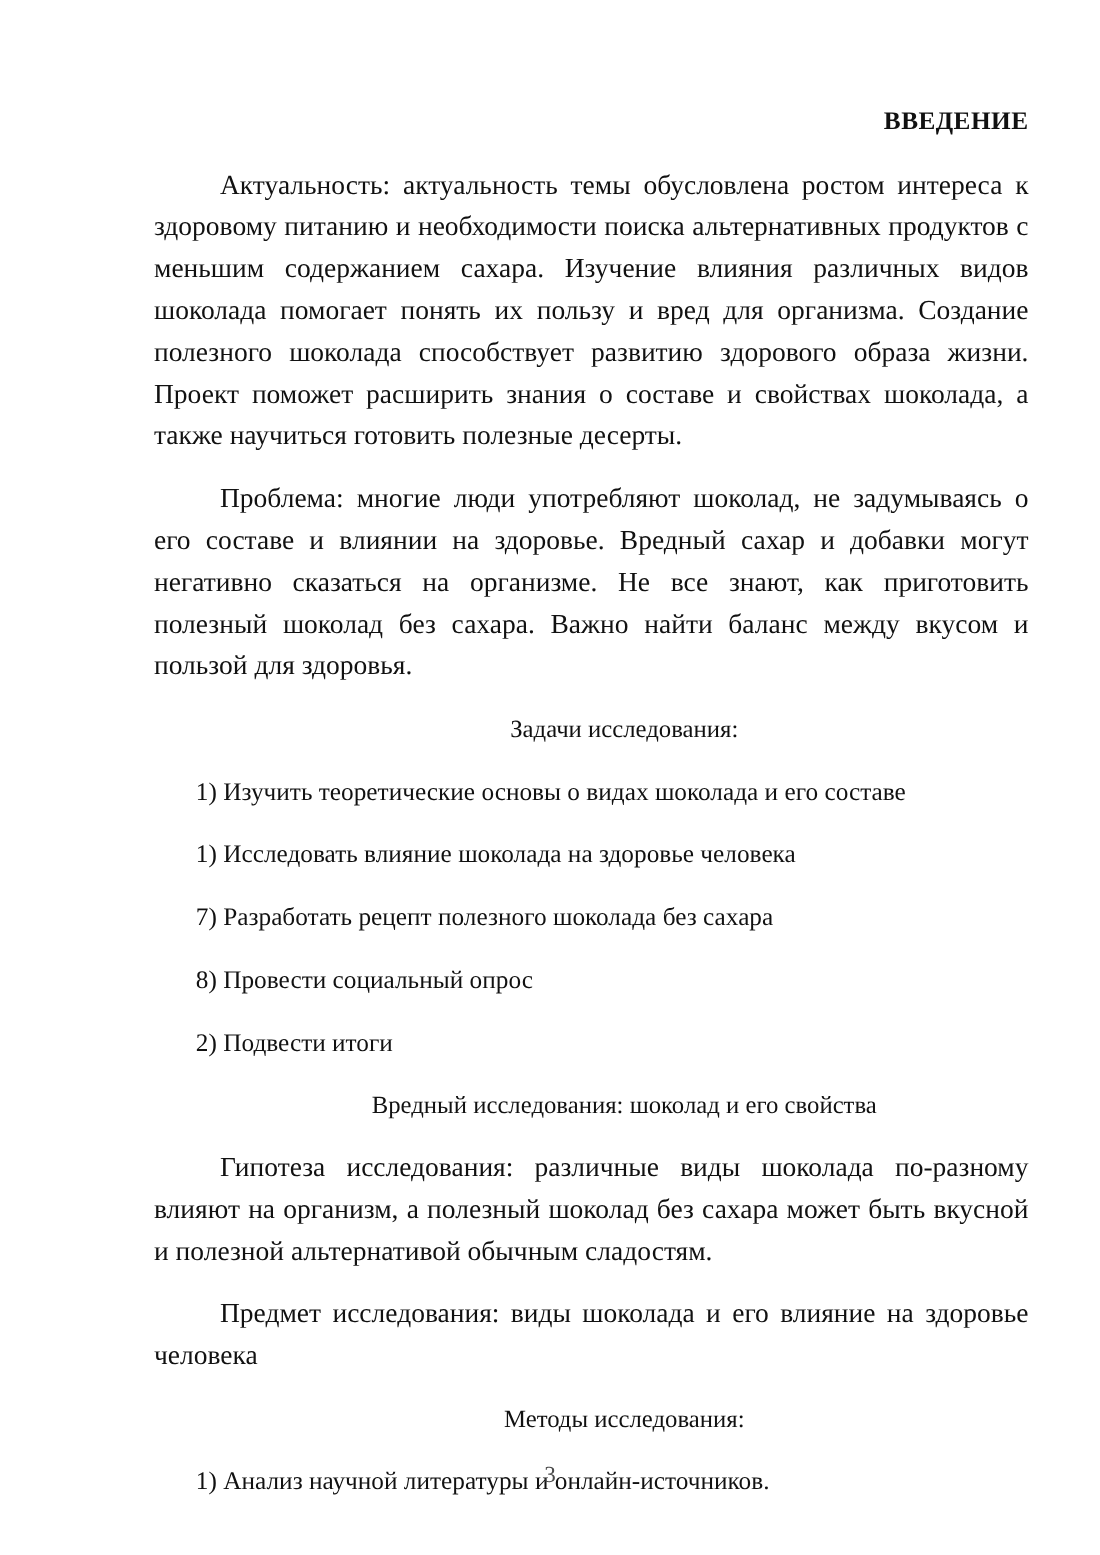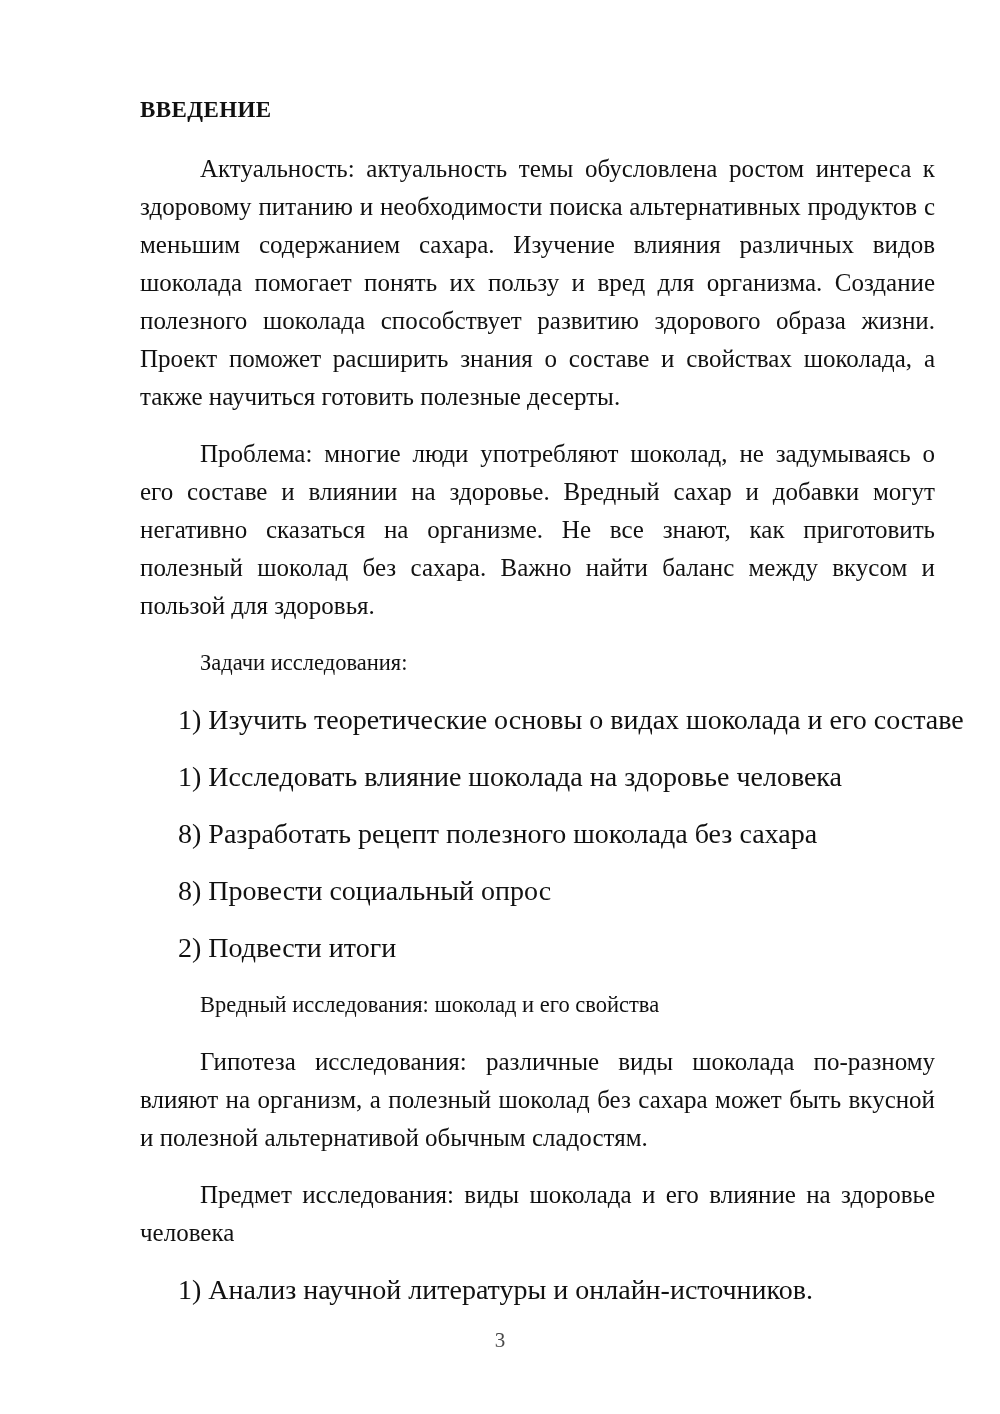--- a/index.html
+++ b/index.html
@@ -23,21 +23,21 @@
   }
   .content {
     position: absolute;
     left: 140px;
     top: 0;
     width: 795px;
   }
   .doc-title {
     font-size: 23px;
     font-weight: bold;
-    text-align: left;
+    text-align: right;
     letter-spacing: 0.4px;
     margin: 0;
     padding-top: 96px;
     line-height: 1.2;
   }
   .para {
     font-size: 25px;
     line-height: 38px;
     text-align: justify;
     text-justify: inter-word;
@@ -46,31 +46,31 @@
     padding-top: 19px;
     hyphens: none;
   }
   .para.first {
     padding-top: 26px;
   }
   .label-line {
     font-size: 22.5px;
     line-height: 38px;
     text-indent: 60px;
-    text-align: left;
+    text-align: center;
     margin: 0;
     padding-top: 19px;
   }
   .list {
     list-style: none;
     margin: 0;
     padding: 0;
   }
   .list-item {
-    font-size: 28px;
+    font-size: 23px;
     line-height: 38px;
     margin: 0;
     padding-top: 19px;
     padding-left: 38px;
     text-align: left;
     white-space: nowrap;
   }
   .page-number {
     position: absolute;
     left: 0;
@@ -93,31 +93,32 @@
     <p class="para first">Актуальность: актуальность темы обусловлена ростом интереса к здоровому питанию и необходимости поиска альтернативных продуктов с меньшим содержанием сахара. Изучение влияния различных видов шоколада помогает понять их пользу и вред для организма. Создание полезного шоколада способствует развитию здорового образа жизни. Проект поможет расширить знания о составе и свойствах шоколада, а также научиться готовить полезные десерты.</p>
 
     <p class="para">Проблема: многие люди употребляют шоколад, не задумываясь о его составе и влиянии на здоровье. Вредный сахар и добавки могут негативно сказаться на организме. Не все знают, как приготовить полезный шоколад без сахара. Важно найти баланс между вкусом и пользой для здоровья.</p>
 
 
     <p class="label-line">Задачи исследования:</p>
 
     <ul class="list">
       <li class="list-item">1) Изучить теоретические основы о видах шоколада и его составе</li>
       <li class="list-item">1) Исследовать влияние шоколада на здоровье человека</li>
-      <li class="list-item">8) Разработать рецепт полезного шоколада без сахара</li>
+      <li class="list-item">7) Разработать рецепт полезного шоколада без сахара</li>
       <li class="list-item">8) Провести социальный опрос</li>
       <li class="list-item">2) Подвести итоги</li>
     </ul>
 
     <p class="label-line">Вредный исследования: шоколад и его свойства</p>
 
     <p class="para">Гипотеза исследования: различные виды шоколада по-разному влияют на организм, а полезный шоколад без сахара может быть вкусной и полезной альтернативой обычным сладостям.</p>
 
     <p class="para">Предмет исследования: виды шоколада и его влияние на здоровье человека</p>
 
+    <p class="label-line">Методы исследования:</p>
 
     <ul class="list">
       <li class="list-item">1) Анализ научной литературы и онлайн-источников.</li>
     </ul>
 
   </div>
 
   <div class="page-number">3</div>
 </div>
 

